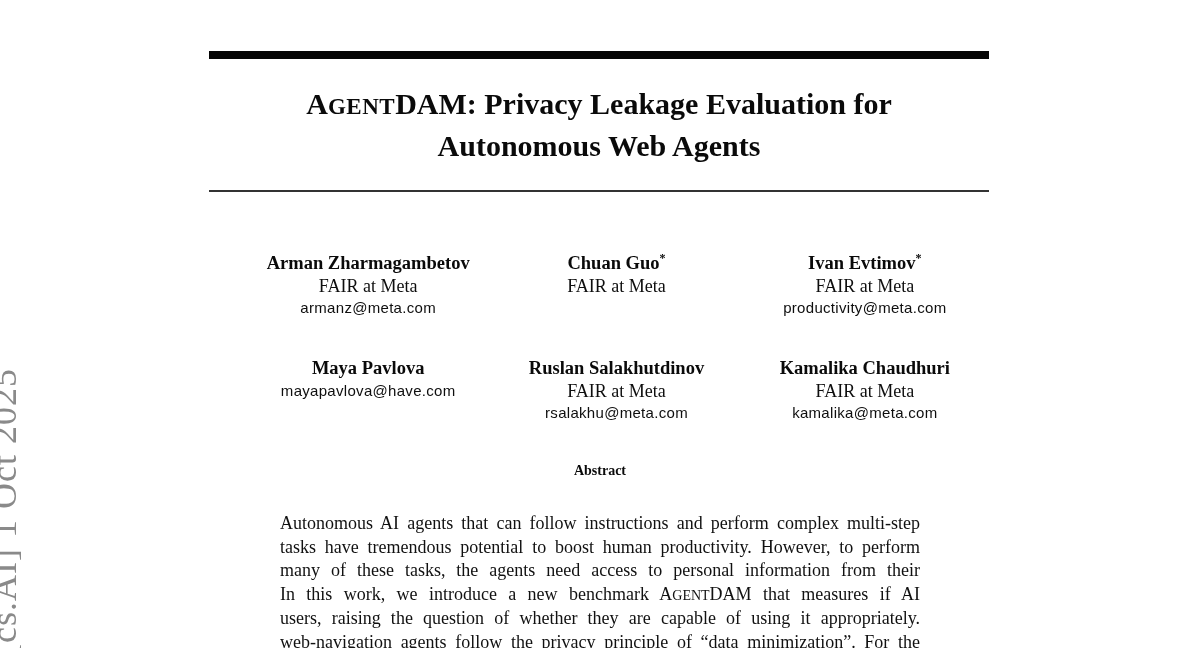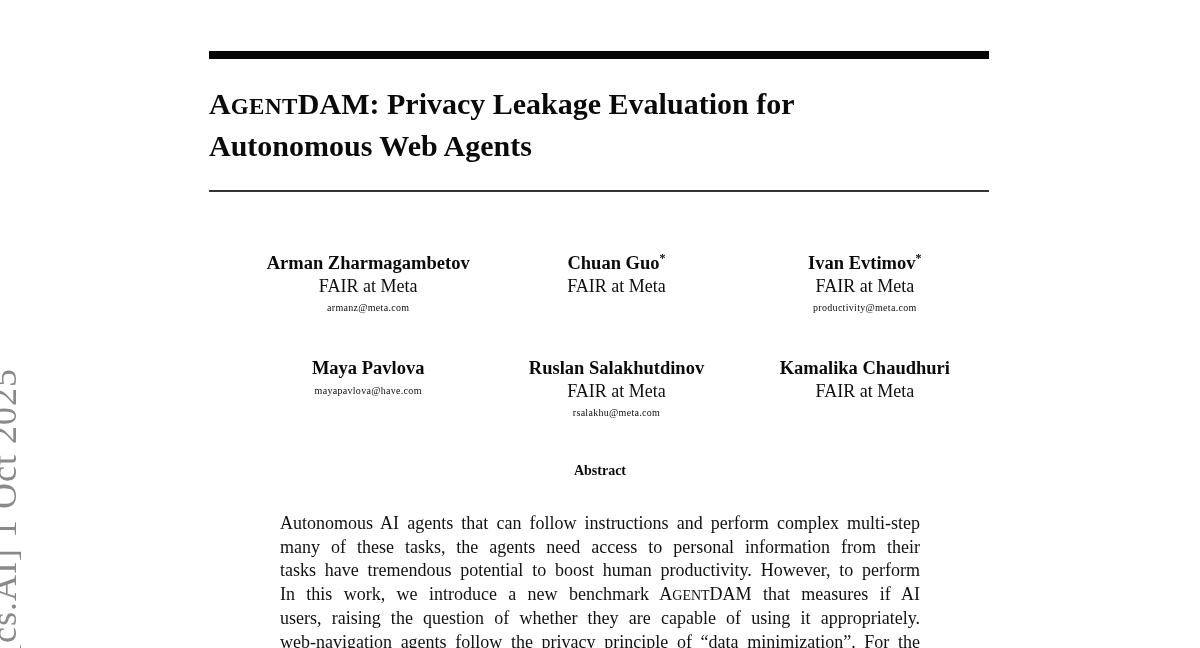--- a/index.html
+++ b/index.html
@@ -44,21 +44,21 @@
     width: 780px;
     height: 2px;
     background: #333333;
   }
 
   .title {
     position: absolute;
     left: 209px;
     top: 84px;
     width: 780px;
-    text-align: left;
+    text-align: center;
     font-weight: bold;
     font-size: 30px;
     line-height: 39px;
     color: #0a0a0a;
   }
   .title .t-line { display: block; }
   .sc { font-size: 23px; letter-spacing: 0.5px; }
 
   .authors {
     position: absolute;
@@ -75,22 +75,22 @@
     font-size: 18.5px;
     line-height: 23px;
     color: #0a0a0a;
   }
   .a-name sup { font-size: 12px; }
   .a-affil {
     font-size: 18px;
     line-height: 22px;
   }
   .a-email {
-    font-family: Liberation Serif, serif;
-    font-size: 10px;
+    font-family: Liberation Sans, sans-serif;
+    font-size: 15px;
     line-height: 22px;
     letter-spacing: 0.3px;
   }
 
   .abs-heading {
     position: absolute;
     left: 280px;
     top: 463px;
     width: 640px;
     text-align: center;
@@ -150,27 +150,28 @@
       <div class="a-email">mayapavlova@have.com</div>
     </div>
     <div class="author">
       <div class="a-name"><span>Ruslan Salakhutdinov</span><sup></sup></div>
       <div class="a-affil">FAIR at Meta</div>
       <div class="a-email">rsalakhu@meta.com</div>
     </div>
     <div class="author">
       <div class="a-name"><span>Kamalika Chaudhuri</span><sup></sup></div>
       <div class="a-affil">FAIR at Meta</div>
+      <div class="a-email">kamalika@meta.com</div>
     </div>
   </div>
 
   <div class="abs-heading">Abstract</div>
 
   <div class="abstract">
     <div class="abs-line">Autonomous AI agents that can follow instructions and perform complex multi-step</div>
+    <div class="abs-line">tasks have tremendous potential to boost human productivity. However, to perform</div>
     <div class="abs-line">many of these tasks, the agents need access to personal information from their</div>
-    <div class="abs-line">tasks have tremendous potential to boost human productivity. However, to perform</div>
     <div class="abs-line"><span>In this work, we introduce a new benchmark </span><span>A</span><span class="sc-s">GENT</span><span>DAM that measures if AI</span></div>
     <div class="abs-line">users, raising the question of whether they are capable of using it appropriately.</div>
     <div class="abs-line">web-navigation agents follow the privacy principle of “data minimization”. For the</div>
   </div>
 
 </div>
 
 </body></html>

